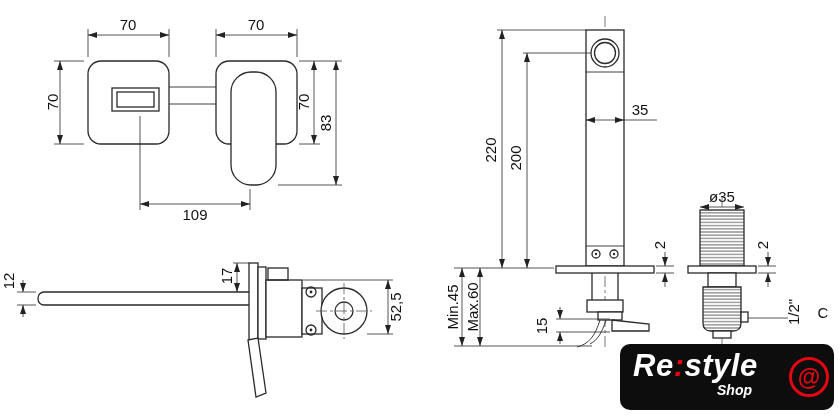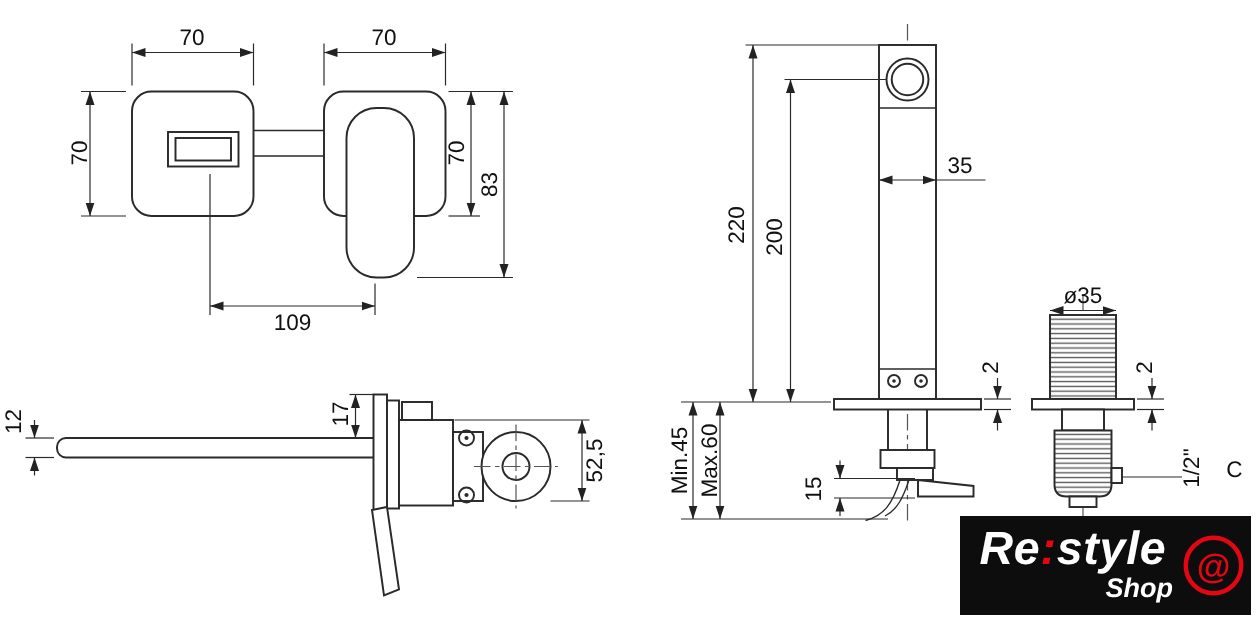--- a/index.html
+++ b/index.html
@@ -9,23 +9,23 @@
   .obj{fill:#fff;stroke:#2a2a2a;stroke-width:1.3;}
   .objn{fill:none;stroke:#2a2a2a;stroke-width:1.3;}
   .thin{fill:none;stroke:#2a2a2a;stroke-width:0.9;}
   .ext{stroke:#2a2a2a;stroke-width:0.8;}
   .dim{stroke:#2a2a2a;stroke-width:0.8;fill:none;}
   .cl{stroke:#555;stroke-width:0.8;stroke-dasharray:11 3 3 3;fill:none;}
   .dt{font-family:"Liberation Sans",sans-serif;font-size:15px;fill:#111;text-anchor:middle;}
   .dot{fill:#2a2a2a;stroke:none;}
   
   .logo{position:absolute;right:6px;bottom:10px;width:194px;height:66px;background:#0d0d0d;
-        border-radius:0;color:#fff;font-weight:bold;font-style:italic;}
+        border-radius:10px;color:#fff;font-weight:bold;font-style:italic;padding-left:20px;}
   .logo-line1{position:absolute;left:13px;top:4px;font-size:31px;letter-spacing:0.5px;}
-  .logo-line2{position:absolute;left:97px;top:38px;font-size:18px;}
+  .logo-line2{position:absolute;left:97px;top:38px;font-size:14px;}
   .red{color:#e30613;}
   .logo-at{position:absolute;right:5px;top:13px;width:34px;height:34px;border:3px solid #e30613;
            border-radius:50%;display:flex;align-items:center;justify-content:center;
            font-size:23px;color:#e30613;background:#0d0d0d;font-style:normal;}
 </style>
 </head>
 <body>
 
 <svg width="840" height="420" viewBox="0 0 840 420">
   <defs>

